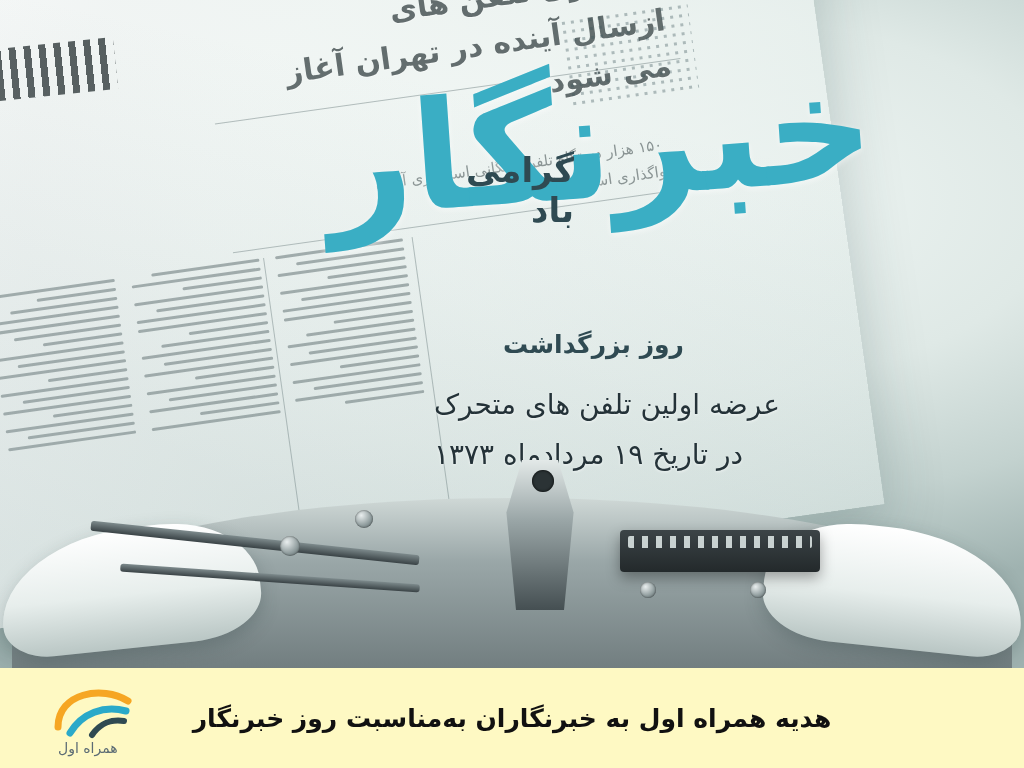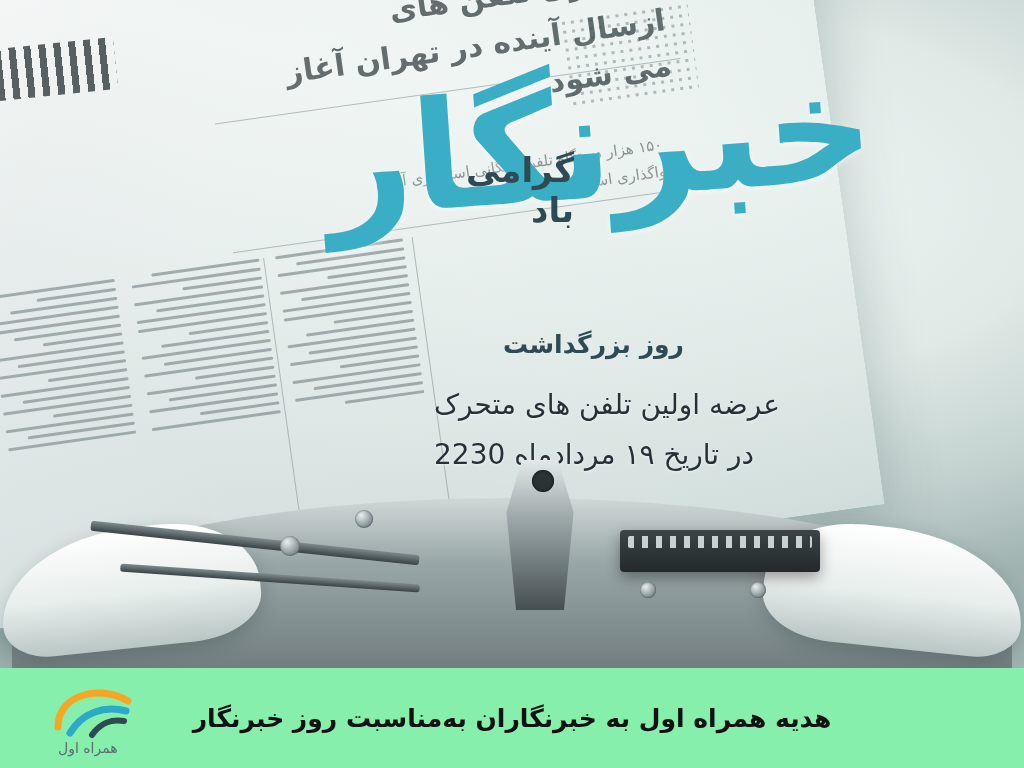--- a/index.html
+++ b/index.html
@@ -289,21 +289,21 @@
   }
   .subhead .line2 { display: block; }
 
   
   .caption-bar {
     position: absolute;
     left: 0;
     bottom: 0;
     width: 1024px;
     height: 100px;
-    background: #86efac;
+    background: #fef9c3;
     display: flex;
     align-items: center;
     justify-content: center;
   }
   .caption-text {
     color: #111111;
     font-size: 25px;
     font-weight: bold;
     letter-spacing: 0.2px;
     white-space: nowrap;
@@ -419,21 +419,21 @@
     <div class="halftone"></div>
 
     <div class="kh-calli">
       <div class="kh-main">خبرنگار</div>
       <div class="kh-small-top">گرامی باد</div>
       <div class="kh-small-bottom">روز بزرگداشت</div>
     </div>
 
     <div class="subhead">
       <span class="line1">عرضه اولین تلفن های متحرک</span>
-      <span class="line2">در تاریخ ۱۹ مردادماه 2230</span>
+      <span class="line2">در تاریخ ۱۹ مردادماه ۱۳۷۳</span>
     </div>
 
     <div class="typewriter">
       <div class="tw-plate"></div>
       <div class="tw-roller-left"></div>
       <div class="tw-roller-right"></div>
       <div class="tw-arm" style="left:90px; bottom:120px; width:330px; height:10px; transform:rotate(6deg);"></div>
       <div class="tw-arm" style="left:120px; bottom:86px; width:300px; height:8px; transform:rotate(4deg);"></div>
       <div class="tw-typebar"></div>
       <div class="tw-typebar-hole"></div>

